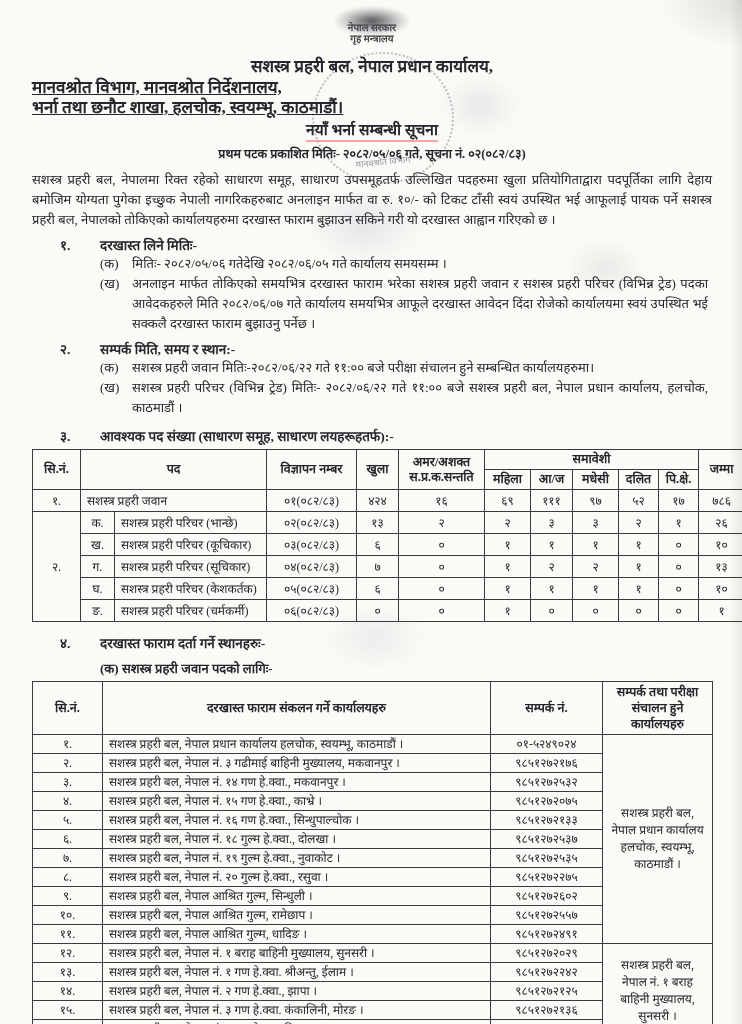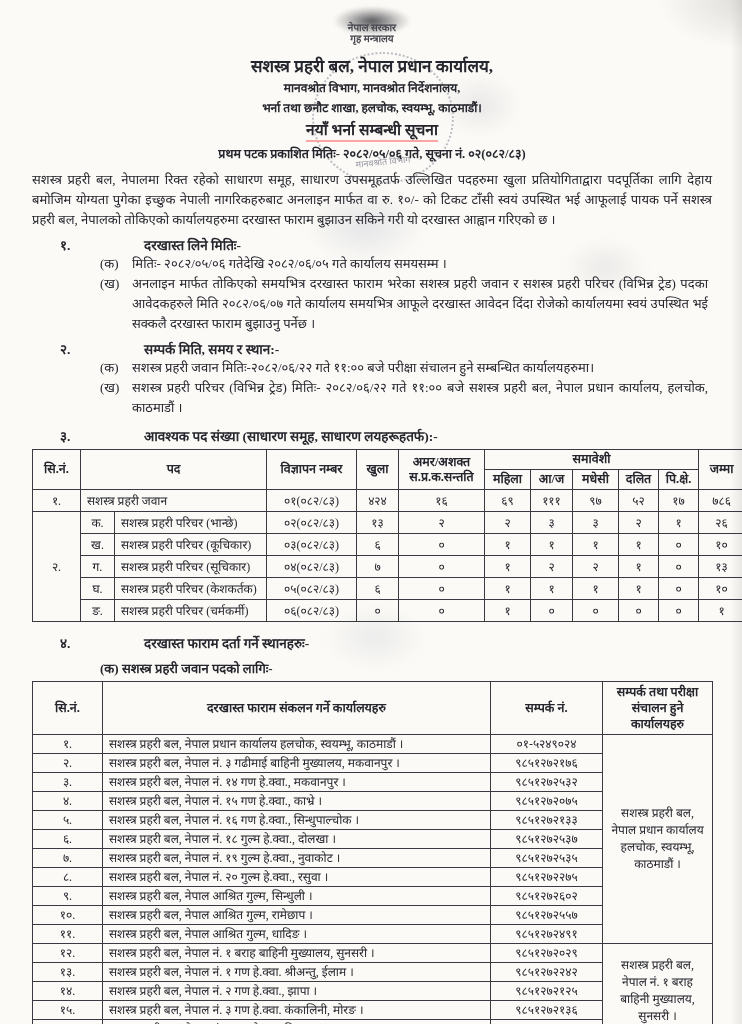--- a/index.html
+++ b/index.html
@@ -23,29 +23,29 @@
   
   .seal-wrap{position:relative;height:50px;text-align:center;}
   .seal-smudge{position:absolute;left:50%;top:0;transform:translateX(-50%);width:78px;height:30px;
     background:radial-gradient(closest-side,rgba(45,45,52,0.8),rgba(45,45,52,0.2) 70%,transparent);filter:blur(1.8px);}
   .seal-text{position:relative;padding-top:16px;font-size:10px;line-height:11px;font-weight:bold;color:#474750;filter:blur(0.4px);}
   .round-stamp{position:absolute;left:312px;top:52px;width:138px;height:128px;border:2px dotted rgba(65,65,95,0.32);
     border-radius:50%;filter:blur(0.5px);z-index:1;}
   .round-stamp span{position:absolute;left:0;right:0;bottom:14px;text-align:center;font-size:9px;color:rgba(65,65,95,0.55);transform:rotate(-6deg);}
   
   .hline1{text-align:center;font-size:17px;font-weight:bold;line-height:22px;position:relative;z-index:2;}
-  .hline{text-align:center;font-size:12px;font-weight:bold;line-height:20px;position:relative;z-index:2;}
+  .hline{font-size:17px;font-weight:bold;line-height:20px;position:relative;z-index:2;text-decoration:underline;}
   .title-row{text-align:center;margin-top:2px;position:relative;z-index:2;}
   .notice-title{display:inline-block;font-size:15.5px;font-weight:bold;border-bottom:2px solid #fca5a5;padding-bottom:1px;line-height:19px;}
   .publine{text-align:center;font-size:12.5px;line-height:17px;margin-top:4px;font-weight:bold;}
   
   .intro{margin-top:7px;font-size:13px;line-height:20px;text-align:justify;}
   .sec{display:flex;margin-top:6px;}
   .sec-num{width:40px;padding-left:28px;font-weight:bold;font-size:13.5px;flex:none;}
-  .sec-head{font-weight:bold;font-size:13.5px;margin-left:44px;}
+  .sec-head{font-weight:bold;font-size:13.5px;}
   .items{margin-left:68px;}
   .item{display:flex;font-size:13px;line-height:20px;}
   .item-label{width:32px;flex:none;}
   .item-text{flex:1;text-align:justify;padding-right:4px;}
   .sub-head{margin:7px 0 3px 68px;font-weight:bold;font-size:13px;}
   
   table{border-collapse:collapse;width:100%;table-layout:fixed;margin-top:4px;}
   th,td{border:1px solid #3a3a42;font-size:12px;text-align:center;vertical-align:middle;padding:1px 3px;overflow:hidden;}
   th{font-weight:bold;font-size:12.5px;}
   .vt td{height:19px;line-height:16px;}

